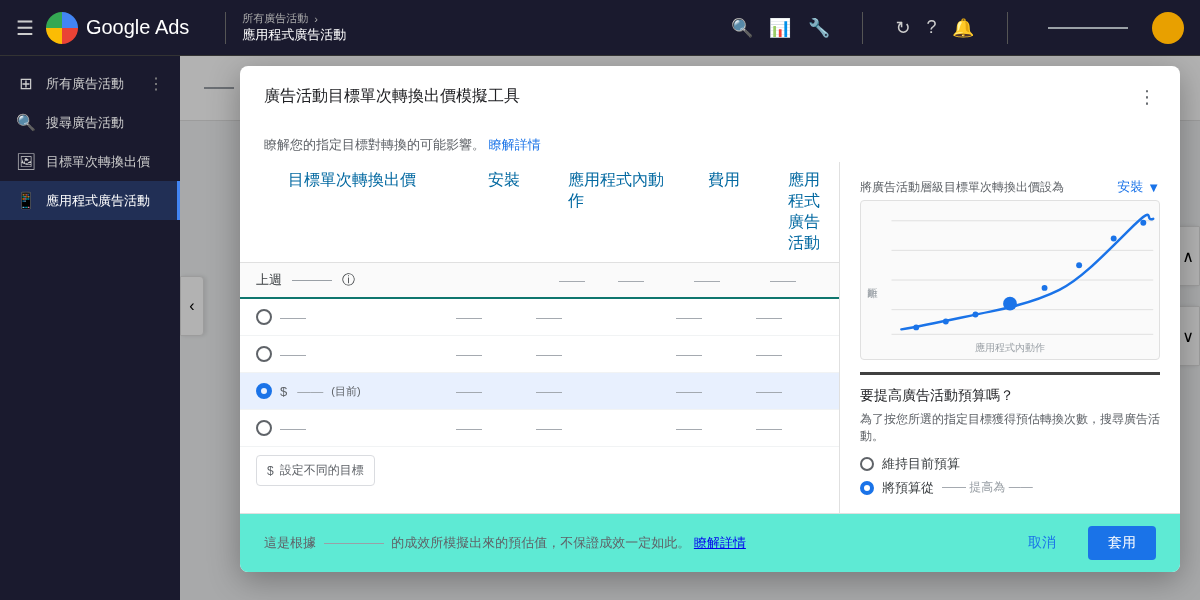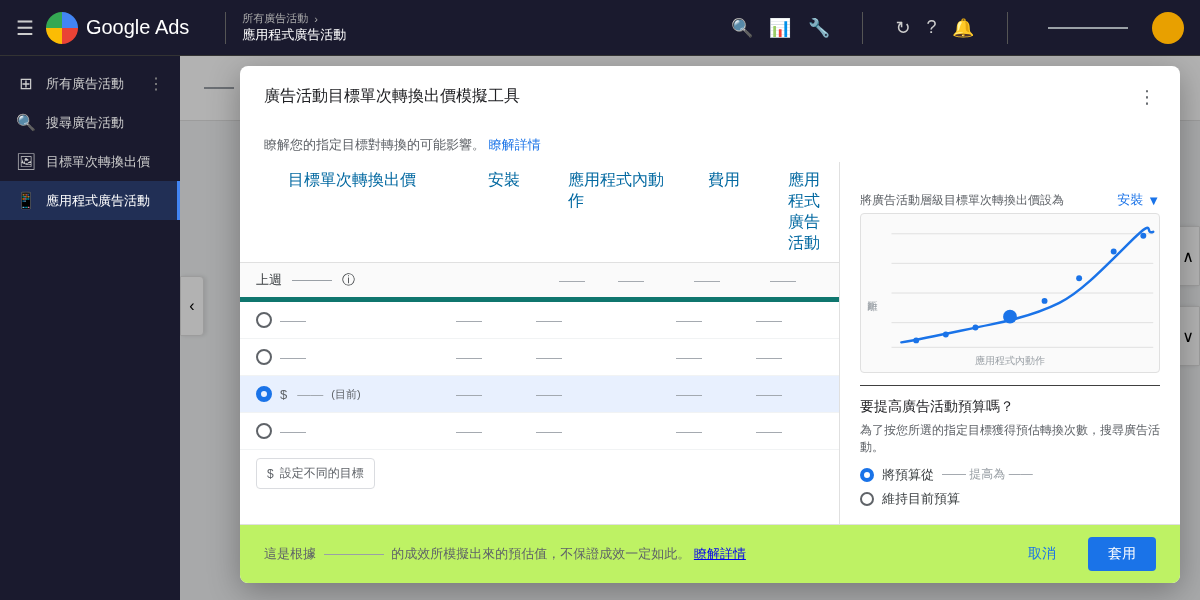--- a/index.html
+++ b/index.html
@@ -74,50 +74,50 @@
     .table-header { display: grid; grid-template-columns: 200px 80px 140px 80px 1fr; padding: 8px 16px; border-bottom: 1px solid #e0e0e0; }
     .th { font-size: 16px; color: #0369a1; font-weight: 500; margin-left: 32px; }
     .table-row { display: grid; grid-template-columns: 200px 80px 140px 80px 1fr; padding: 10px 16px; border-bottom: 1px solid #f1f3f4; align-items: center; font-size: 13px; color: #3c4043; }
     .table-row.selected { background: #e8f0fe; }
 
     .radio-cell { display: flex; align-items: center; gap: 8px; }
     .radio-btn { width: 16px; height: 16px; border-radius: 50%; border: 2px solid #5f6368; flex-shrink: 0; }
     .radio-btn.selected { border: 5px solid #1a73e8; }
     .dash-text { color: #9aa0a6; font-size: 13px; }
 
-    .last-week-label { display: flex; align-items: center; gap: 6px; padding: 8px 16px; font-size: 13px; color: #3c4043; background: #fafafa; border-bottom: 5px solid #0f766e; }
+    .last-week-label { display: flex; align-items: center; gap: 6px; padding: 8px 16px; font-size: 13px; color: #3c4043; background: #fafafa; border-bottom: 2px solid #0f766e; }
 
     .current-tag { font-size: 11px; color: #5f6368; }
     .dollar-sign { color: #5f6368; margin-right: 2px; }
 
     .set-diff-btn { display: flex; align-items: center; gap: 6px; border: 1px solid #dadce0; border-radius: 4px; padding: 6px 10px; font-size: 12px; color: #5f6368; background: white; cursor: pointer; margin: 8px 16px; }
     .dollar-icon-sm { font-size: 12px; }
 
     
-    .chart-section { margin-bottom: 12px; margin-top: 13px; }
+    .chart-section { margin-bottom: 12px; }
     .chart-header { display: flex; align-items: center; justify-content: space-between; margin-bottom: 4px; }
     .chart-label { font-size: 12px; color: #5f6368; line-height: 1.4; }
     .chart-dropdown { display: flex; align-items: center; gap: 4px; font-size: 13px; color: #1a73e8; border: none; background: none; cursor: pointer; }
     .chart-container { position: relative; height: 160px; background: #fafafa; border: 1px solid #e0e0e0; border-radius: 4px; overflow: hidden; }
     .chart-y-label { position: absolute; left: 4px; top: 50%; transform: translateY(-50%); font-size: 10px; color: #9aa0a6; writing-mode: vertical-rl; text-orientation: mixed; }
     .chart-x-label { position: absolute; bottom: 4px; left: 50%; transform: translateX(-50%); font-size: 10px; color: #9aa0a6; }
     .chart-svg { width: 100%; height: 100%; }
 
     
-    .budget-section { border-top: 1px solid #404040; padding-top: 12px; }
+    .budget-section { border-top: 3px solid #404040; padding-top: 12px; }
     .budget-title { font-size: 14px; font-weight: 500; color: #202124; margin-bottom: 6px; }
     .budget-desc { font-size: 12px; color: #5f6368; margin-bottom: 10px; line-height: 1.4; }
     .budget-options { display: flex; flex-direction: column; gap: 6px; }
     .budget-option { display: flex; align-items: center; gap: 8px; font-size: 13px; color: #3c4043; }
     .budget-option-detail { font-size: 12px; color: #9aa0a6; }
     .radio-sm { width: 14px; height: 14px; border-radius: 50%; border: 2px solid #5f6368; flex-shrink: 0; }
     .radio-sm.selected { border: 4px solid #1a73e8; }
 
     
-    .modal-footer { padding: 12px 24px; display: flex; justify-content: flex-end; align-items: center; gap: 16px; border-top: 1px solid #e0e0e0; background: #bef264; font-size: 13px; color: #5f6368; }
+    .modal-footer { padding: 12px 24px; display: flex; justify-content: flex-end; align-items: center; gap: 16px; border-top: 1px solid #e0e0e0; background: #5eead4; font-size: 13px; color: #5f6368; }
     .footer-note { flex: 1; }
     .cancel-btn { background: none; border: none; color: #1a73e8; font-size: 14px; cursor: pointer; padding: 8px 16px; }
     .apply-btn { background: #1a73e8; color: white; border: none; border-radius: 4px; padding: 8px 20px; font-size: 14px; cursor: pointer; font-weight: 500; }
 
     .home-icon { font-size: 18px; }
 
     .right-scroll-btn { position: absolute; right: 0; top: 50%; transform: translateY(-50%); background: white; border: 1px solid #e0e0e0; width: 24px; height: 60px; display: flex; align-items: center; justify-content: center; cursor: pointer; z-index: 5; border-radius: 4px 0 0 4px; box-shadow: -2px 0 4px rgba(0,0,0,0.1); }
     .left-scroll-btn { position: absolute; left: 180px; top: 50%; transform: translateY(-50%); background: white; border: 1px solid #e0e0e0; width: 24px; height: 60px; display: flex; align-items: center; justify-content: center; cursor: pointer; z-index: 5; border-radius: 0 4px 4px 0; box-shadow: 2px 0 4px rgba(0,0,0,0.1); }
   </style>
 </head>
@@ -317,27 +317,27 @@
                 </svg>
                 <span class="chart-x-label">應用程式內動作</span>
               </div>
             </div>
 
             <div class="budget-section">
               <div class="budget-title">要提高廣告活動預算嗎？</div>
               <div class="budget-desc">為了按您所選的指定目標獲得預估轉換次數，搜尋廣告活動。</div>
               <div class="budget-options">
                 <div class="budget-option">
+                  <div class="radio-sm"></div>
+                  <span>維持目前預算</span>
+                </div>
+                <div class="budget-option">
                   <div class="radio-sm selected"></div>
                   <span>將預算從</span>
                   <span class="budget-option-detail">—— 提高為 ——</span>
-                </div>
-                <div class="budget-option">
-                  <div class="radio-sm"></div>
-                  <span>維持目前預算</span>
                 </div>
               </div>
             </div>
 
           </div>
         </div>
 
         <div class="modal-footer">
           <div class="footer-note">
             <span>這是根據</span>

